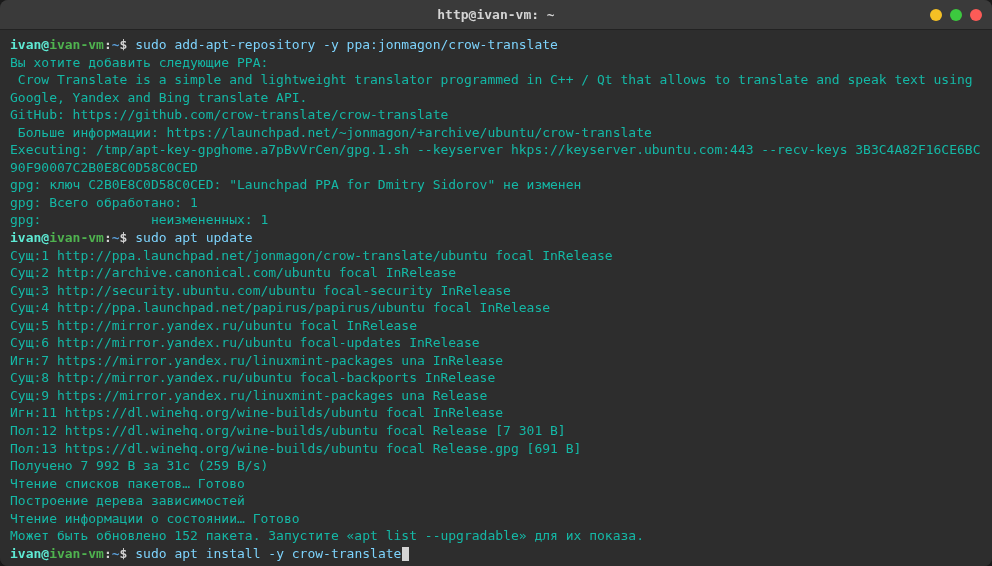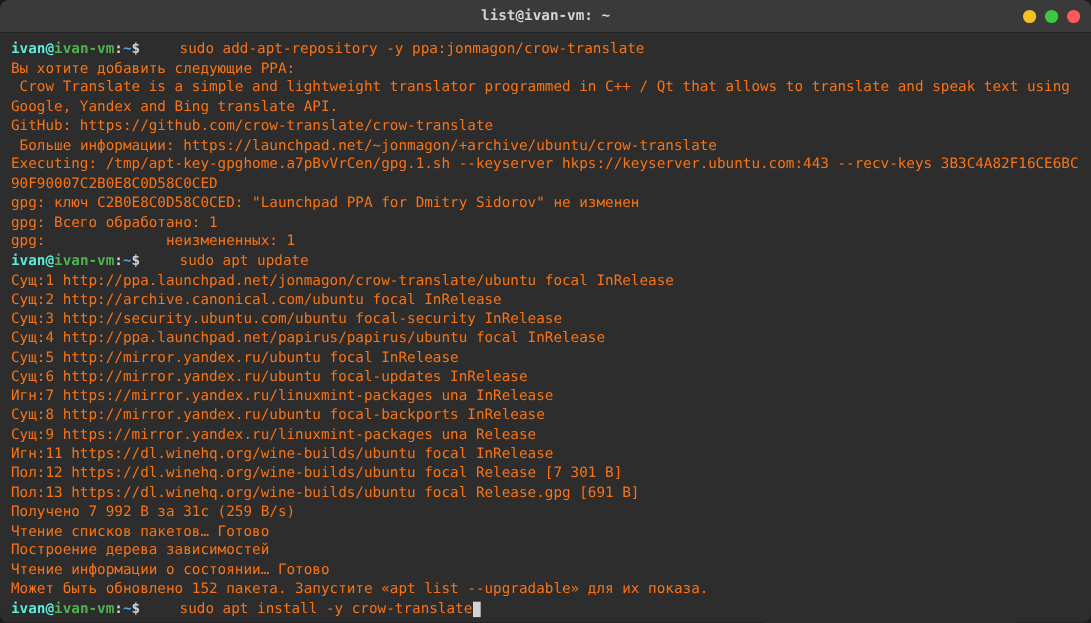--- a/index.html
+++ b/index.html
@@ -78,44 +78,43 @@
     }
     .prompt-path {
       color: #5a9ed8;
       font-weight: bold;
     }
     .prompt-dollar {
       color: #d4d4d4;
       font-weight: bold;
     }
     .cmd {
-      color: #f97316;
-      margin-left: 28px;
+      color: #7dd3fc;
     }
     .out {
-      color: #f97316;
+      color: #14b8a6;
     }
     .cursor {
       display: inline-block;
       width: 7px;
       height: 14px;
       background: #d4d4d4;
       vertical-align: text-bottom;
       margin-left: 1px;
     }
     .line {
       display: block;
     }
   </style>
 </head>
 <body>
 
 <div class="window">
   <div class="titlebar">
-    <span class="titlebar-title">list@ivan-vm: ~</span>
+    <span class="titlebar-title">http@ivan-vm: ~</span>
     <div class="window-controls">
       <div class="window-btn btn-min"></div>
       <div class="window-btn btn-max"></div>
       <div class="window-btn btn-close"></div>
     </div>
   </div>
   <div class="terminal"><span class="line"><span class="prompt-user">ivan</span><span class="prompt-user">@</span><span class="prompt-host">ivan-vm</span><span class="prompt-colon">:</span><span class="prompt-path">~</span><span class="prompt-dollar">$ </span><span class="cmd">sudo add-apt-repository -y ppa:jonmagon/crow-translate</span></span><span class="line out">Вы хотите добавить следующие PPA:</span><span class="line out"> Crow Translate is a simple and lightweight translator programmed in C++ / Qt that allows to translate and speak text using Google, Yandex and Bing translate API.</span><span class="line out">GitHub: https://github.com/crow-translate/crow-translate</span><span class="line out"> Больше информации: https://launchpad.net/~jonmagon/+archive/ubuntu/crow-translate</span><span class="line out">Executing: /tmp/apt-key-gpghome.a7pBvVrCen/gpg.1.sh --keyserver hkps://keyserver.ubuntu.com:443 --recv-keys 3B3C4A82F16CE6BC90F90007C2B0E8C0D58C0CED</span><span class="line out">gpg: ключ C2B0E8C0D58C0CED: "Launchpad PPA for Dmitry Sidorov" не изменен</span><span class="line out">gpg: Всего обработано: 1</span><span class="line out">gpg:              неизмененных: 1</span><span class="line"><span class="prompt-user">ivan</span><span class="prompt-user">@</span><span class="prompt-host">ivan-vm</span><span class="prompt-colon">:</span><span class="prompt-path">~</span><span class="prompt-dollar">$ </span><span class="cmd">sudo apt update</span></span><span class="line out">Сущ:1 http://ppa.launchpad.net/jonmagon/crow-translate/ubuntu focal InRelease</span><span class="line out">Сущ:2 http://archive.canonical.com/ubuntu focal InRelease</span><span class="line out">Сущ:3 http://security.ubuntu.com/ubuntu focal-security InRelease</span><span class="line out">Сущ:4 http://ppa.launchpad.net/papirus/papirus/ubuntu focal InRelease</span><span class="line out">Сущ:5 http://mirror.yandex.ru/ubuntu focal InRelease</span><span class="line out">Сущ:6 http://mirror.yandex.ru/ubuntu focal-updates InRelease</span><span class="line out">Игн:7 https://mirror.yandex.ru/linuxmint-packages una InRelease</span><span class="line out">Сущ:8 http://mirror.yandex.ru/ubuntu focal-backports InRelease</span><span class="line out">Сущ:9 https://mirror.yandex.ru/linuxmint-packages una Release</span><span class="line out">Игн:11 https://dl.winehq.org/wine-builds/ubuntu focal InRelease</span><span class="line out">Пол:12 https://dl.winehq.org/wine-builds/ubuntu focal Release [7 301 B]</span><span class="line out">Пол:13 https://dl.winehq.org/wine-builds/ubuntu focal Release.gpg [691 B]</span><span class="line out">Получено 7 992 B за 31с (259 B/s)</span><span class="line out">Чтение списков пакетов… Готово</span><span class="line out">Построение дерева зависимостей</span><span class="line out">Чтение информации о состоянии… Готово</span><span class="line out">Может быть обновлено 152 пакета. Запустите «apt list --upgradable» для их показа.</span><span class="line"><span class="prompt-user">ivan</span><span class="prompt-user">@</span><span class="prompt-host">ivan-vm</span><span class="prompt-colon">:</span><span class="prompt-path">~</span><span class="prompt-dollar">$ </span><span class="cmd">sudo apt install -y crow-translate</span><span class="cursor"></span></span></div>
 </div>
 
 </body></html>

